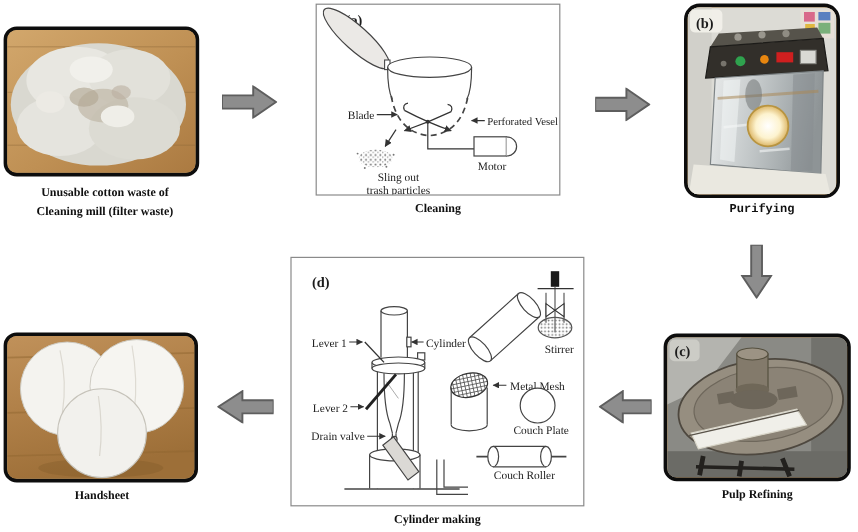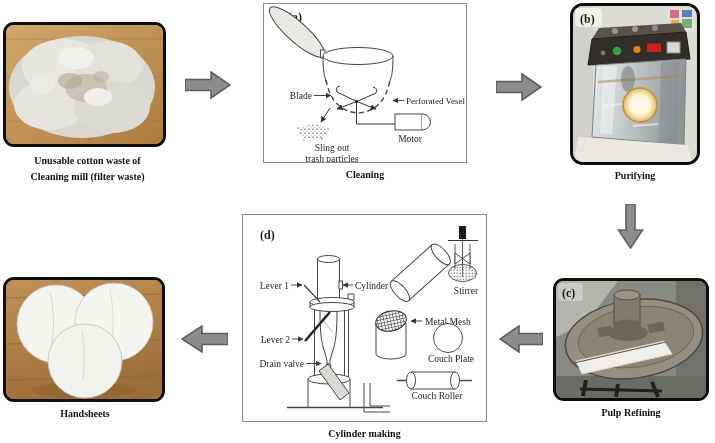--- a/index.html
+++ b/index.html
@@ -164,21 +164,21 @@
         <path d="M 25,76 L 109,70" stroke="#a98858" stroke-width="2.4" opacity="0.55" fill="none"></path>
         <ellipse cx="55" cy="73" rx="7" ry="13" fill="#696d6d" opacity="0.5"></ellipse>
         <path d="M 30,100 L 50,98 M 60,120 L 85,118" stroke="#f5f7f7" stroke-width="2" opacity="0.6"></path>
         <circle cx="67" cy="99" r="17" fill="url(#glowG)" stroke="#b89440" stroke-width="1.5"></circle>
       </g>
       <polygon points="5,131 115,139 119,156 1,156" fill="#eae8e0"></polygon>
       <rect x="2" y="2" width="27" height="19" rx="4" fill="#f2f1ea" opacity="0.92"></rect>
       <text class="tag" x="7" y="17">(b)</text>
     </svg>
   </div>
-  <div class="abs cap" style="left:570px;top:168px;width:130px;">Purifying</div>
+  <div class="abs cap" style="left:570px;top:168px;width:130px;font-family:Liberation Mono, monospace;">Purifying</div>
 
   <div class="abs" style="left:617px;top:204px;">
     <svg width="27" height="45" viewBox="0 0 27 45">
       <polygon points="9,0 9,26 1.5,26 13.5,44 25.5,26 18,26 18,0" fill="#8d8d8d" stroke="#5e5e5e" stroke-width="1.6"></polygon>
     </svg>
   </div>
 
   <div class="abs photo" style="left:553px;top:278px;width:156px;height:123px;">
     <svg width="150" height="117" viewBox="0 0 150 117">
       <rect width="150" height="117" fill="#8a8a85"></rect>
@@ -326,15 +326,15 @@
         <ellipse cx="78" cy="110" rx="52" ry="8" fill="#7d5a28" opacity="0.35"></ellipse>
         <circle cx="50" cy="44" r="39" fill="#f4f3ef" stroke="#ccc9c0" stroke-width="0.8"></circle>
         <path d="M 44,12 q 6,26 2,52" stroke="#dcd9d1" stroke-width="1" fill="none"></path>
         <circle cx="108" cy="42" r="39" fill="#f6f5f1" stroke="#ccc9c0" stroke-width="0.8"></circle>
         <path d="M 104,8 q 5,28 2,54" stroke="#dedbd3" stroke-width="1" fill="none"></path>
         <circle cx="79" cy="81" r="37" fill="#f2f1ed" stroke="#c6c3ba" stroke-width="0.9"></circle>
         <path d="M 76,50 q 4,26 1,50" stroke="#dad7cf" stroke-width="1" fill="none"></path>
       </g>
     </svg>
   </div>
-  <div class="abs cap" style="left:0;top:406px;width:170px;">Handsheets</div>
+  <div class="abs cap" style="left:0;top:406px;width:170px;">Handsheet</div>
 
 </div>
 
 </body></html>

